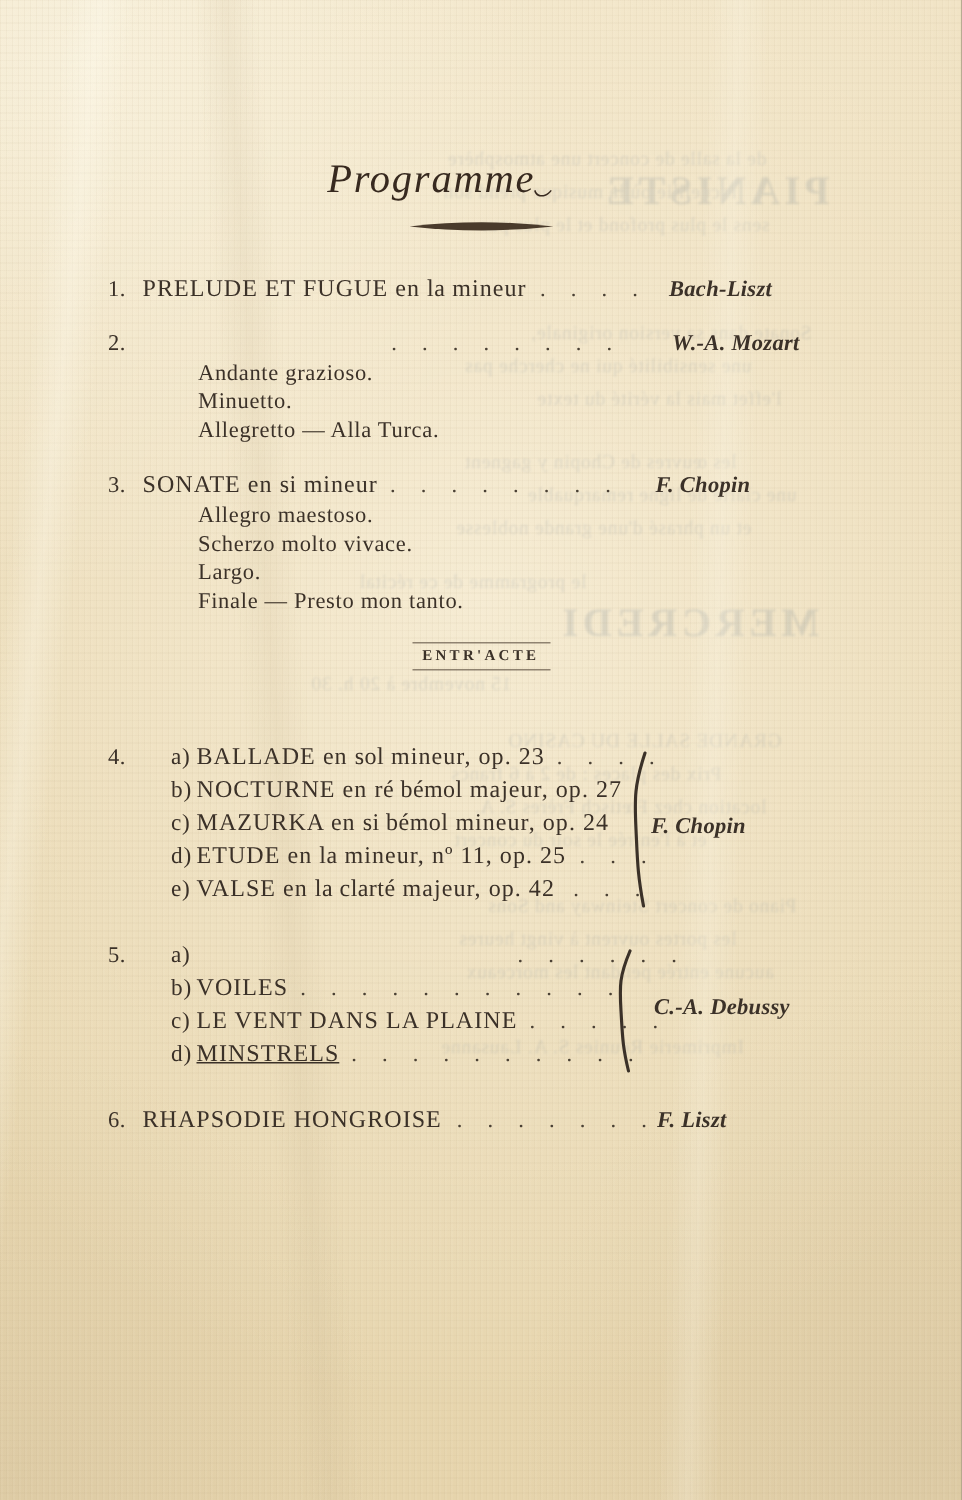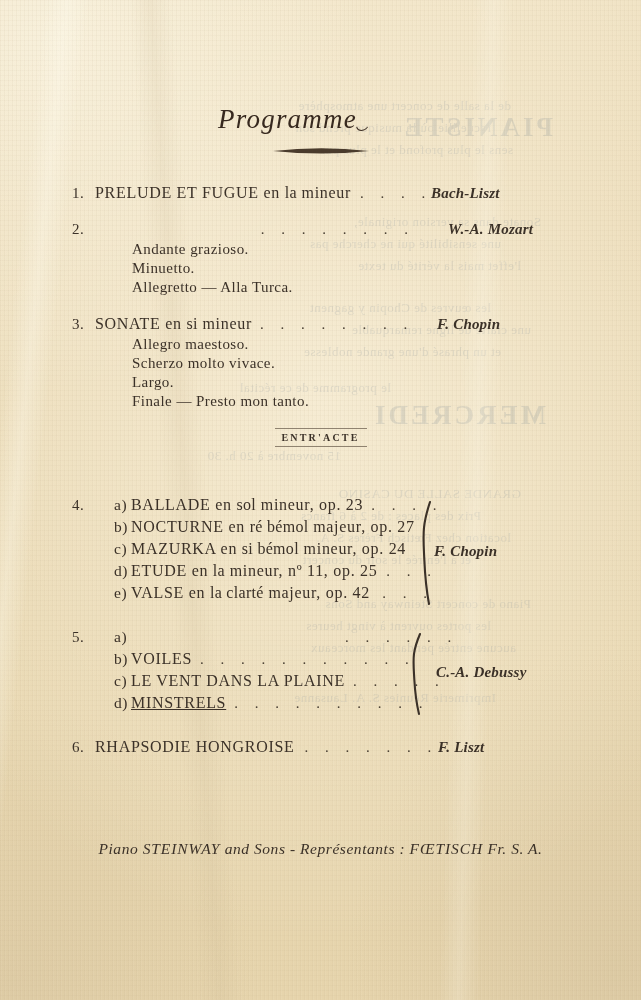--- a/index.html
+++ b/index.html
@@ -284,21 +284,21 @@
         <path d="M0 3 Q 24 0.2 48 0.2 Q 72 0.2 96 3 Q 72 5.6 48 5.6 Q 24 5.6 0 3 Z" fill="#4a3b2c"></path>
       </svg>
     </div>
 
     <div id="list">
         <div class="item">
           <div class="row">
             <span class="num">1.</span>
             <span class="title-main">PRELUDE ET FUGUE en <span class="it">la</span> mineur</span>
             <span class="leader" style="left: 359.984px;">. . . .</span>
-            <span class="composer" style="left: 431px;">Bach-Liszt</span>
+            <span class="composer" style="left: 446px;">Bach-Liszt</span>
           </div>
           <div style="height: 12px;"></div>
         </div>
         <div class="item">
           <div class="row">
             <span class="num">2.</span>
             <span class="leader" style="left: 260.812px;">. . . . . . . .</span>
             <span class="composer" style="left: 448px;">W.-A. Mozart</span>
           </div>
           <div class="movement">Andante grazioso.</div>
@@ -391,18 +391,15 @@
           <div style="height: 20px;"></div>
         </div>
         <div class="row">
           <span class="num">6.</span>
           <span class="title-main">RHAPSODIE HONGROISE</span>
           <span class="leader" style="left: 304.547px;">. . . . . . .</span>
           <span class="composer" style="left: 438px;">F. Liszt</span>
         </div>
       </div>
 
-    <div id="footer">
-      <span class="f-text"><span>Piano </span><span class="caps">STEINWAY</span><span> and Sons - Représentants : </span><span class="caps">FŒTISCH</span><span> Fr. S. A.</span></span>
-    </div>
 
   </div>
 </div>
 
 </body></html>

